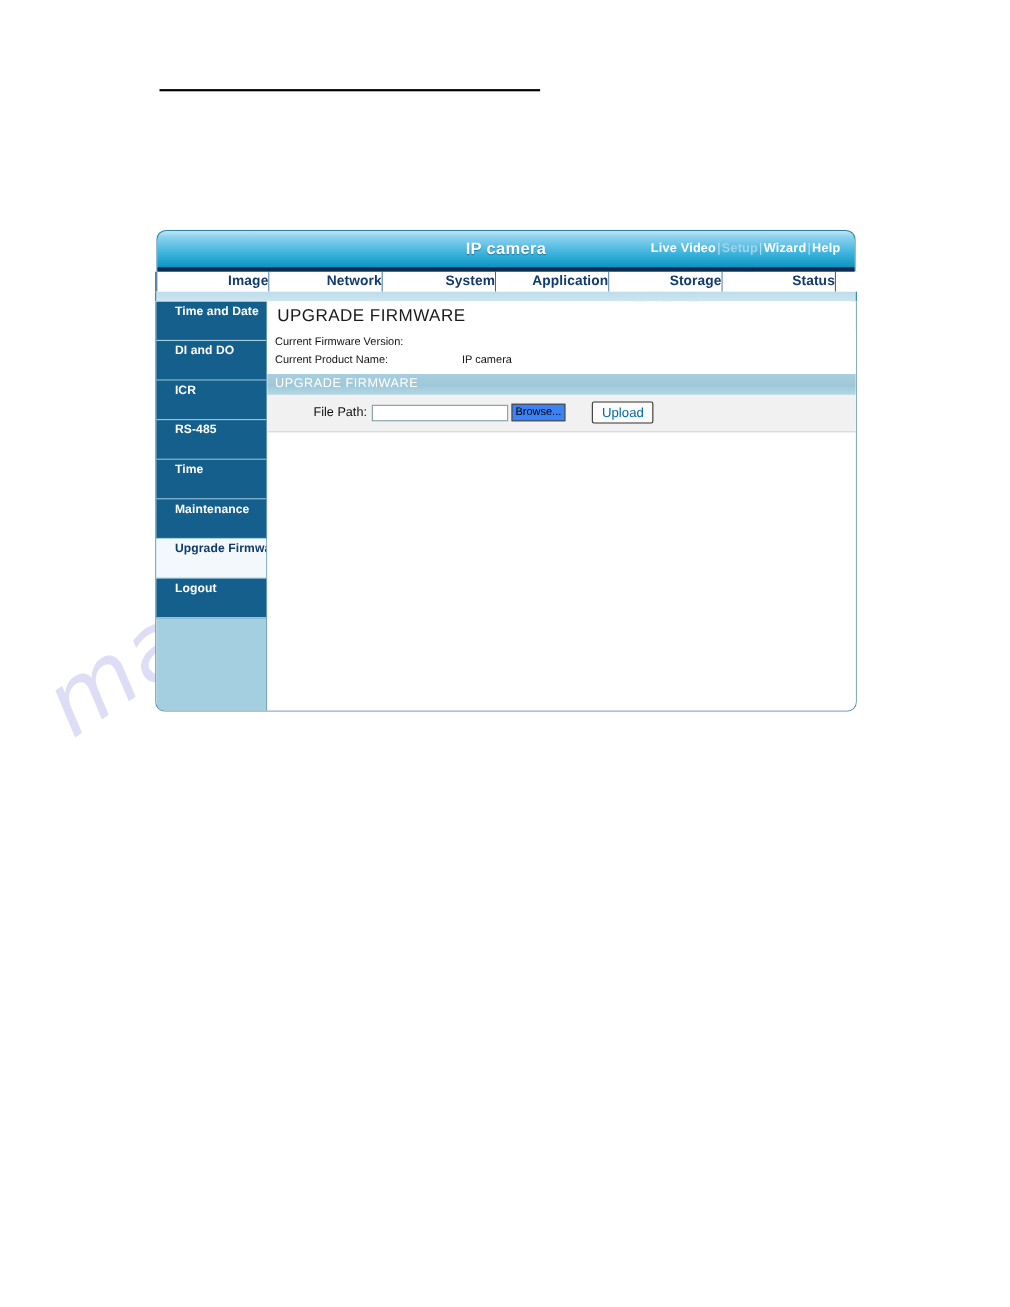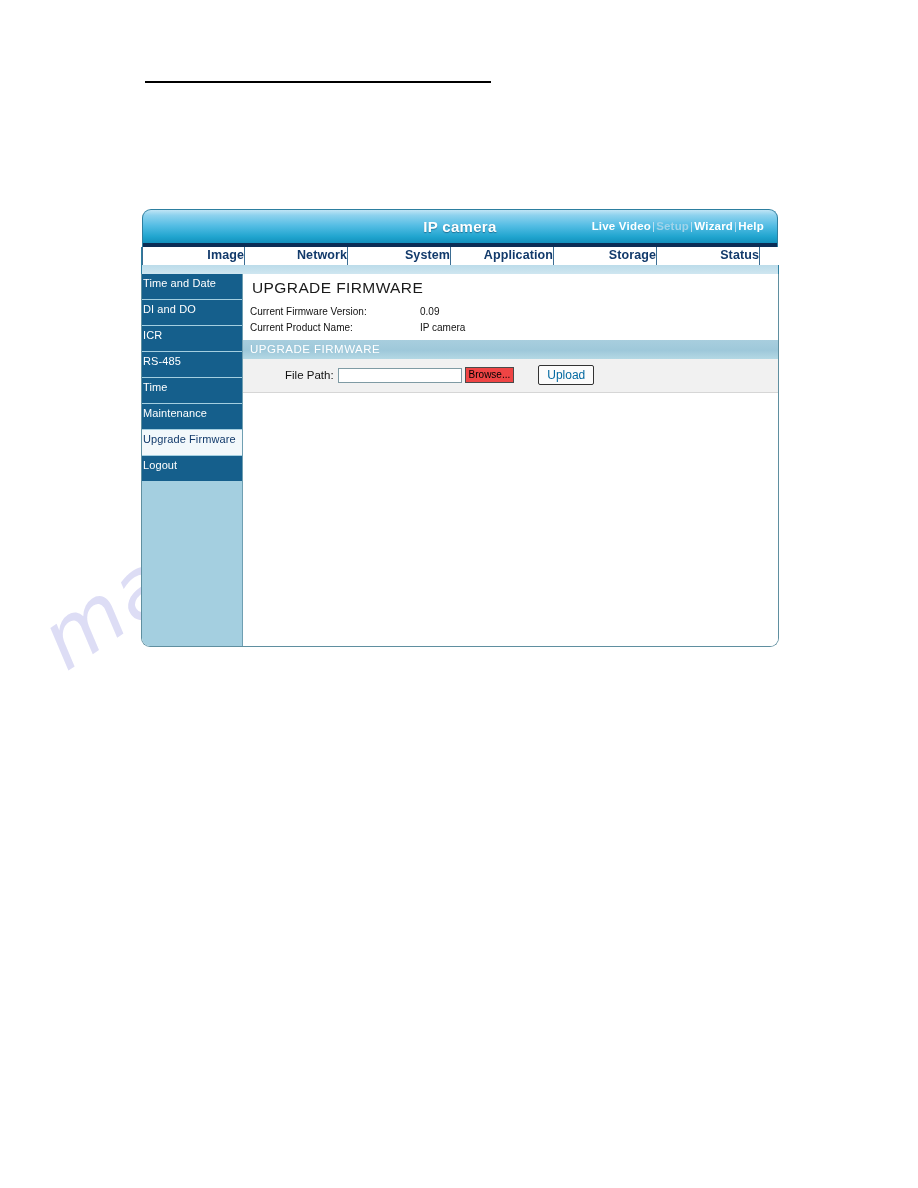--- a/index.html
+++ b/index.html
@@ -158,25 +158,25 @@
   }
 
   #sidebar {
     width: 101px;
     flex: 0 0 101px;
     background: #a4cfe0;
     border-right: 1px solid #6f9fb2;
     box-sizing: border-box;
   }
   .side-item {
-    height: 26px;
+    height: 36px;
     line-height: 19px;
-    padding-left: 1px;
+    padding-left: 17px;
     font-size: 11px;
-    font-weight: normal;
+    font-weight: bold;
     color: #ffffff;
     background: #155f8c;
     border-bottom: 1px solid #a4cfe0;
     letter-spacing: .1px;
     box-sizing: border-box;
     overflow: hidden;
     white-space: nowrap;
   }
   .side-item.selected {
     background: #f2f8fb;
@@ -241,21 +241,21 @@
     font-size: 11px;
     padding: 0 2px;
     box-sizing: border-box;
     outline: none;
   }
   #browse-button {
     margin-left: 3px;
     font-family: "Liberation Sans", sans-serif;
     font-size: 10px;
     color: #000000;
-    background: #ef4444;
+    background: #3b82f6;
     border: 1px solid #4a4a4a;
     padding: 1px 3px;
     height: 16px;
     line-height: 12px;
     box-sizing: border-box;
     cursor: pointer;
   }
   #upload-button {
     margin-left: 24px;
     font-family: "Liberation Sans", sans-serif;
@@ -313,21 +313,20 @@
     </div>
 
     <div id="content">
 
       <div id="page-title">UPGRADE FIRMWARE</div>
 
 
       <div class="info-block">
         <div class="info-row">
           <div class="info-label">Current Firmware Version:</div>
-          <div class="info-value">0.09</div>
         </div>
         <div class="info-row">
           <div class="info-label">Current Product Name:</div>
           <div class="info-value">IP camera</div>
         </div>
       </div>
 
       <div class="section-bar">UPGRADE FIRMWARE</div>
 
       <div class="form-block">

